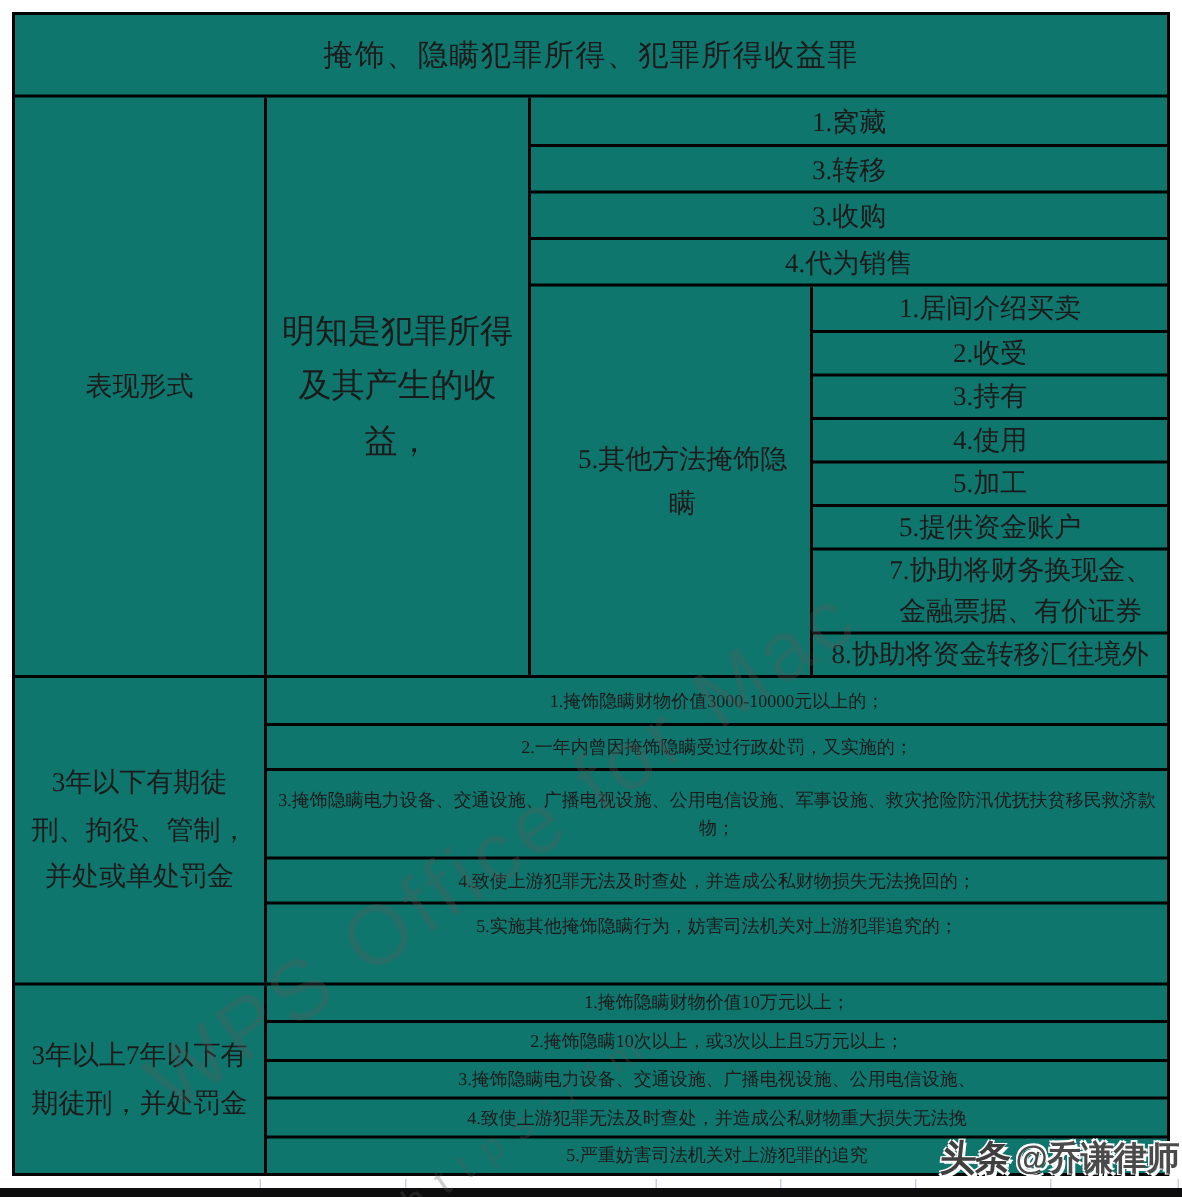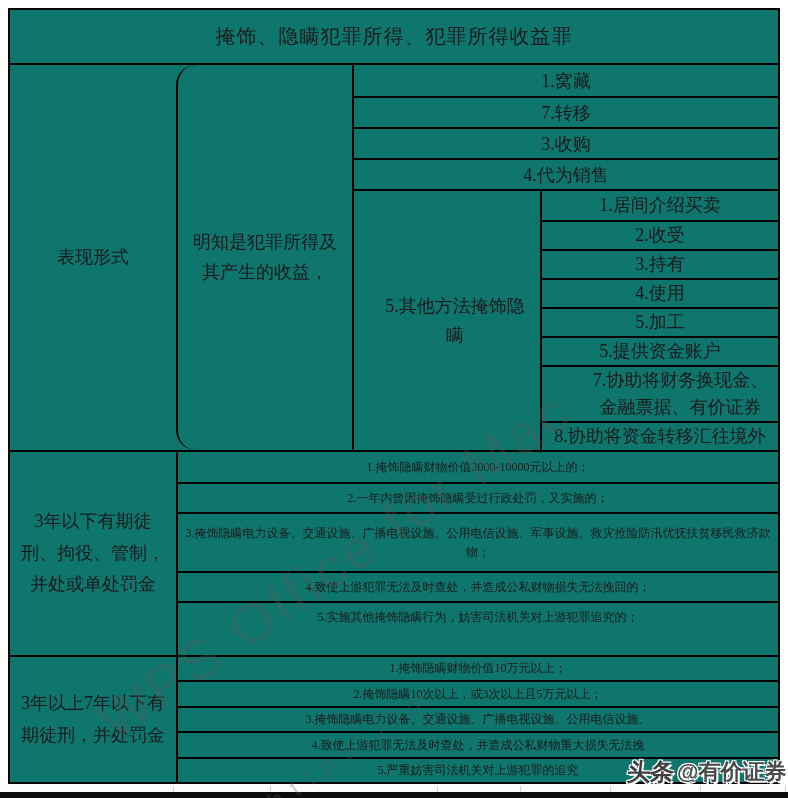--- a/index.html
+++ b/index.html
@@ -22,21 +22,21 @@
   .row { display:flex; flex-direction:row; }
   .body1 { flex:0 0 383px; }
   .body2 { flex:0 0 205px; }
   .body3 { flex:1; }
   .colA {
     flex:0 0 166px; display:flex; align-items:center; justify-content:center;
     text-align:center; font-size:18px; padding:4px 8px; line-height:1.75;
   }
   .colB {
     flex:0 0 176px; display:flex; align-items:center; justify-content:center;
-    text-align:center; font-size:18px; padding:4px 10px; line-height:1.65;border-radius:20px;
+    text-align:center; font-size:22px; padding:4px 10px; line-height:1.65;
   }
   .colC { flex:1; display:flex; flex-direction:column; }
   .mrow {
     flex:0 0 31px; display:flex; align-items:center; justify-content:center;
     font-size:18px;
   }
   .m5 { flex:1; display:flex; flex-direction:row; }
   .m5l {
     flex:0 0 170px; display:flex; align-items:center; justify-content:center;
     text-align:center; font-size:18px; padding:4px 8px; line-height:1.6;margin-left:16px;
@@ -94,21 +94,21 @@
 
 <div class="tbl">
 
   <div class="title-row">掩饰、隐瞒犯罪所得、犯罪所得收益罪</div>
 
   <div class="row body1 hline">
     <div class="colA">表现形式</div>
     <div class="colB vline">明知是犯罪所得及其产生的收益，</div>
     <div class="colC vline">
       <div class="mrow">1.窝藏</div>
-      <div class="mrow hline">7.转移</div>
+      <div class="mrow hline">3.转移</div>
       <div class="mrow hline">3.收购</div>
       <div class="mrow hline">4.代为销售</div>
       <div class="m5 hline">
         <div class="m5l">5.其他方法掩饰隐瞒</div>
         <div class="m5r vline">
           <div class="srow">1.居间介绍买卖</div>
           <div class="srow hline">2.收受</div>
           <div class="srow hline">3.持有</div>
           <div class="srow hline">4.使用</div>
           <div class="srow hline">5.加工</div>
@@ -153,14 +153,14 @@
   <span class="grid-tick" style="left:700px"></span>
   <span class="grid-tick" style="left:785px"></span>
 </div>
 <div class="bottom-bar"></div>
 
 <div class="wm wm-wps">WPS Office for Mac</div>
 <div class="wm wm-url">https://m</div>
 
 <div class="credit">
   <span class="credit-logo">头条</span>
-  <span class="credit-handle">@有价证券</span>
+  <span class="credit-handle">@乔谦律师</span>
 </div>
 
 </body></html>

